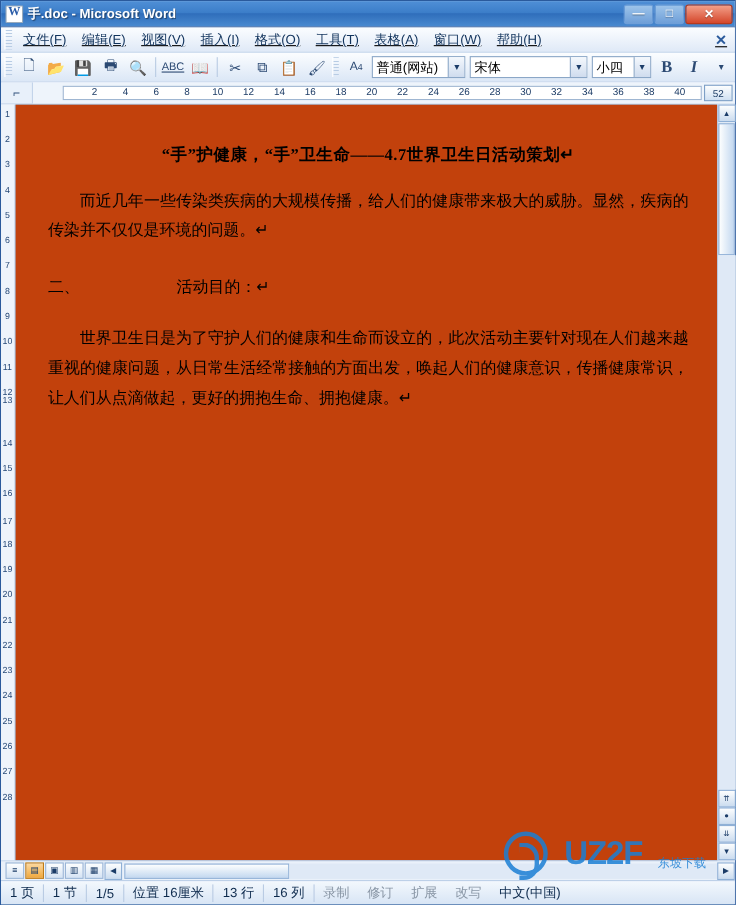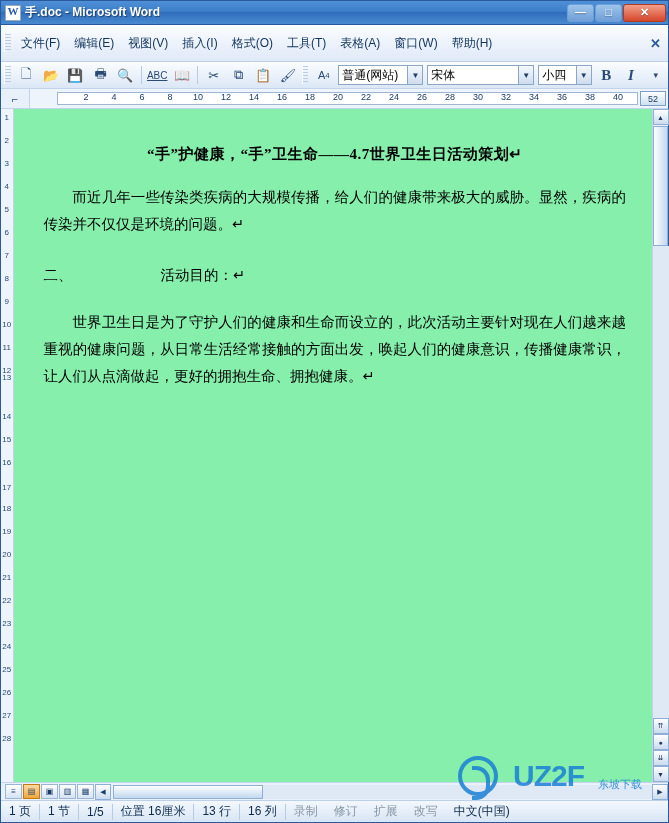--- a/index.html
+++ b/index.html
@@ -57,25 +57,26 @@
     border-color: #b5391e;
     width: 43px;
   }
   .winbtn span {
     position:absolute; left:0; right:0; top:1px;
     text-align:center; font-size:11px; color:#fff; font-weight:bold;
     text-shadow: 0 1px 1px rgba(0,0,0,.4);
   }
   
   .menubar {
-    height: 37px;
+    height: 23px;
     background: linear-gradient(to bottom,#fbfdff,#dfe9f7);
     display: flex; align-items: center;
     border-bottom: 1px solid #bdd0e8;
     padding-left: 2px;
+    text-decoration: underline;
   }
   .grip {
     width: 7px; height: 18px; margin: 0 3px 0 1px;
     background: repeating-linear-gradient(to bottom,#b8cce4 0 1px,transparent 1px 3px);
     border-left: 1px solid #fff;
   }
   .menuitem {
     padding: 3px 7px; font-size: 12px; color: #11335c; white-space: nowrap;
   }
   .menubar .mclose {
@@ -146,21 +147,21 @@
   .vruler {
     width: 29px; background:#eef4fb; border-right:1px solid #c3d4ea;
     position: relative; overflow:hidden; font-size:8px; color:#274a78;
   }
   .vnum { position:absolute; left:50%; transform:translateX(-50%); }
   .docwrap {
     flex:1 1 auto; background:#7f9dc0; position:relative; overflow:hidden;
     display:flex; justify-content:center;
   }
   .page {
-    width: 100%; background:#86efac;
+    width: 100%; background:#c2410c;
     padding: 14px 26px 16px 30px;
     color:#000;
     font-family: "Liberation Serif", serif;
     overflow: hidden;
   }
   .doc-title {
     text-align:center; font-size:15px; font-weight:bold;
     margin: 22px 0 0 0; letter-spacing: .5px;
   }
   .p {

